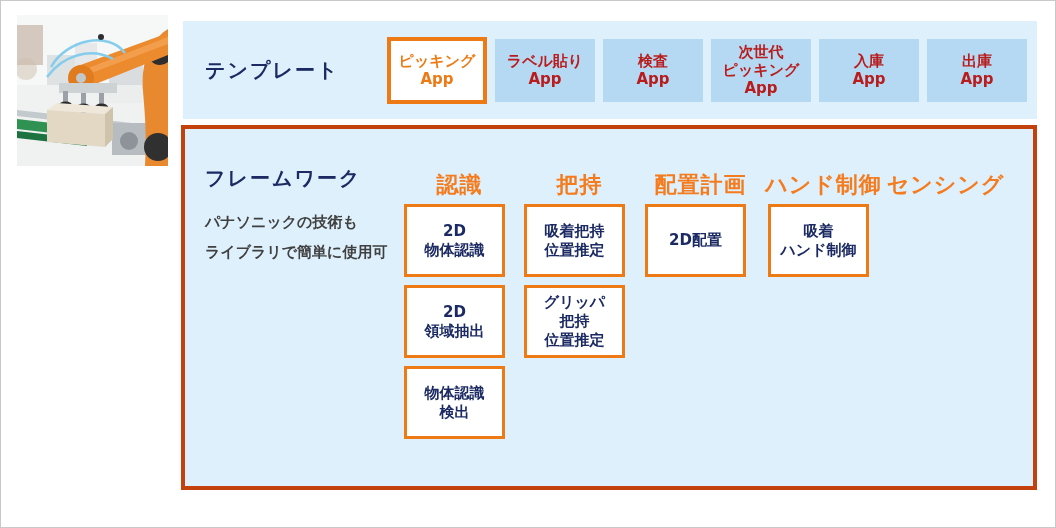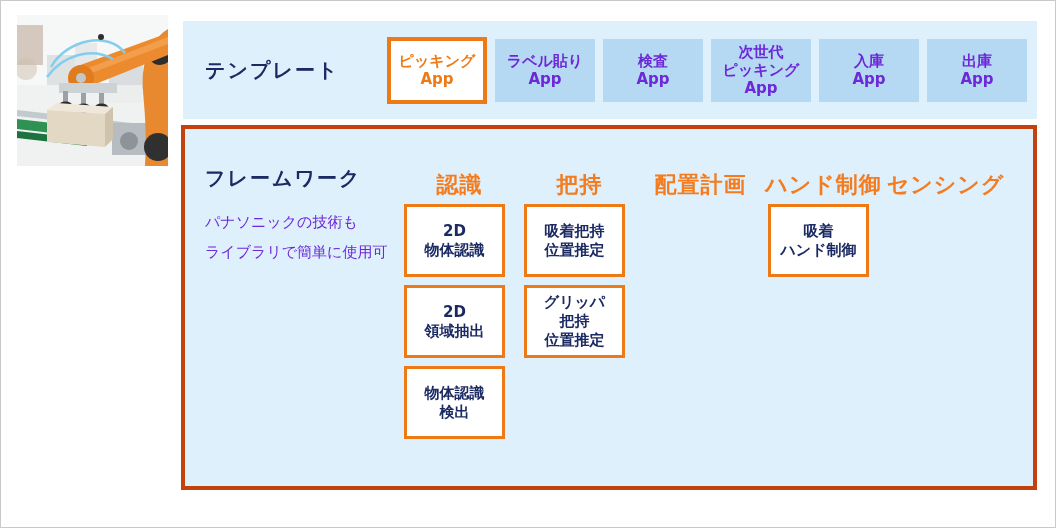--- a/index.html
+++ b/index.html
@@ -30,21 +30,21 @@
     position:absolute; left:22px; top:50%; transform:translateY(-50%);
     font-size:20px; font-weight:bold; color:#1b2a63; letter-spacing:2px;
     white-space:nowrap;
   }
   .band-buttons {
     position:absolute; left:204px; top:0; height:100%;
     display:flex; align-items:center; gap:8px;
   }
   .app-btn {
     width:100px; height:63px; box-sizing:border-box;
-    background:#b5d9f2; color:#6d28d9;
+    background:#b5d9f2; color:#b91c1c;
     font-size:15px; font-weight:bold; line-height:1.2;
     display:flex; align-items:center; justify-content:center;
     text-align:center; white-space:pre-line; cursor:pointer;
   }
   .app-btn.active {
     background:#ffffff; color:#ee7a15;
     border:4px solid #ee7a15; height:67px;
   }
 
   
@@ -52,21 +52,21 @@
     position:absolute; left:181px; top:125px; width:856px; height:365px;
     background:#def0fc; border:4px solid #c2410c; box-sizing:border-box;
   }
   .fw-label {
     position:absolute; left:20px; top:36px;
     font-size:20px; font-weight:bold; color:#1b2a63; letter-spacing:2px;
     white-space:nowrap;
   }
   .fw-note {
     position:absolute; left:20px; top:78px;
-    font-size:15px; font-weight:normal; color:#6d28d9;
+    font-size:15px; font-weight:bold; color:#404040;
     line-height:30px; white-space:pre-line;
   }
   .fw-col { position:absolute; top:36px; width:111px; }
   .fw-col-header {
     height:39px; display:flex; align-items:center; justify-content:center;
     font-size:22px; font-weight:bold; color:#f47c1e;
     white-space:nowrap; letter-spacing:1px;
   }
   .module {
     width:101px; height:73px; box-sizing:border-box;
@@ -165,20 +165,21 @@
     <div class="fw-col-header">把持</div>
     <div class="module">吸着把持
 位置推定</div>
     <div class="module">グリッパ
 把持
 位置推定</div>
   </div>
 
   <div class="fw-col col-2">
     <div class="fw-col-header">配置計画</div>
+    <div class="module">2D配置</div>
   </div>
 
   <div class="fw-col col-3">
     <div class="fw-col-header">ハンド制御</div>
     <div class="module">吸着
 ハンド制御</div>
   </div>
 
   <div class="fw-col col-4">
     <div class="fw-col-header">センシング</div>

